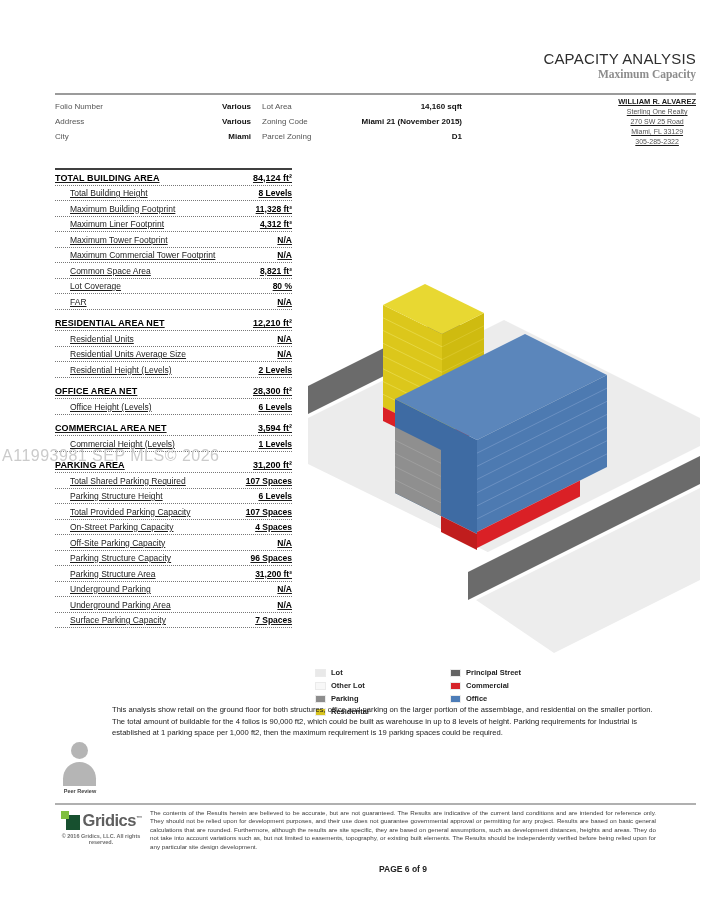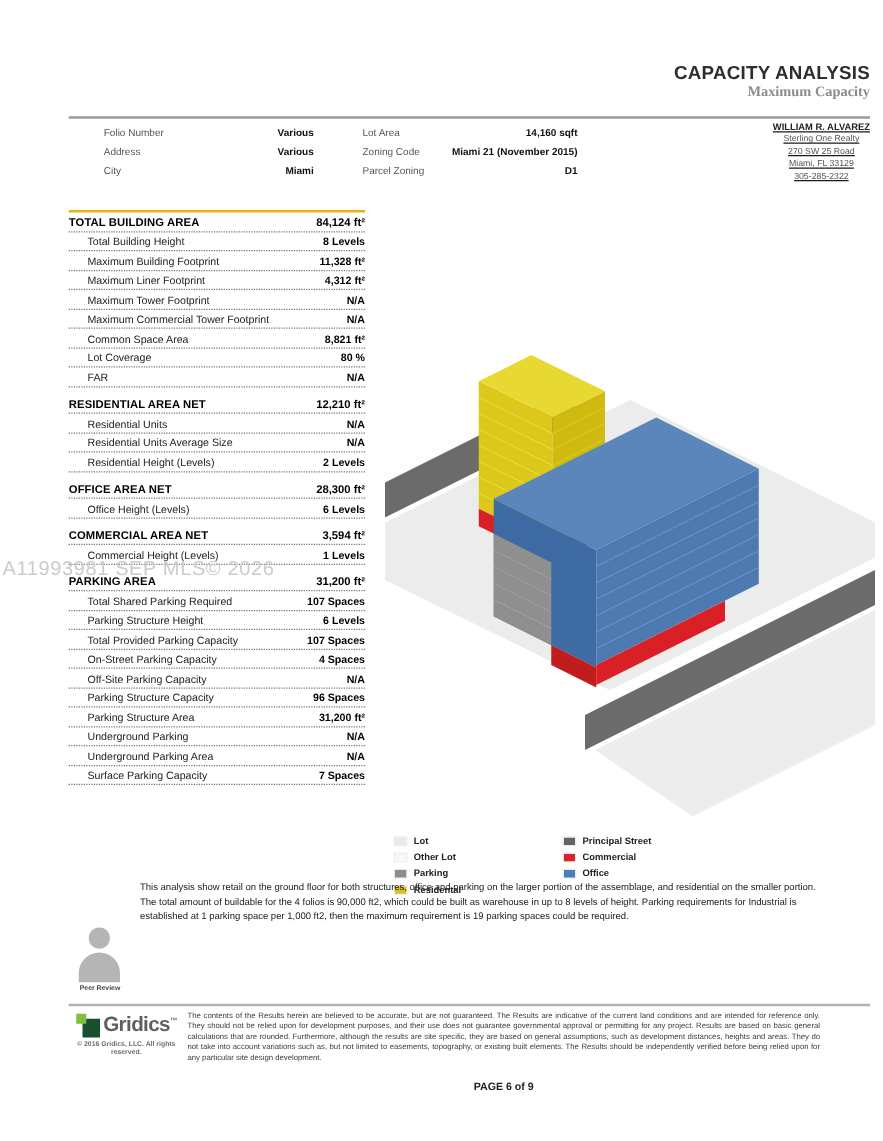--- a/index.html
+++ b/index.html
@@ -8,37 +8,37 @@
     position:relative; width:706px; height:913px; margin:0 auto;
     background:#fff; overflow:hidden;
     font-family:"Liberation Sans", sans-serif; color:#1a1a1a;
   }
   
   .logo { position:absolute; left:55px; top:46px; width:150px; height:46px; }
   .logo-script { font-family:"DejaVu Serif", serif; font-style:italic; font-size:22px; color:#a9a9a9; letter-spacing:-1px; }
   .logo-one { font-size:24px; font-weight:bold; color:#8f8f8f; letter-spacing:-1px; margin-left:-8px; }
   .logo-sub { position:absolute; left:62px; top:30px; font-size:6.5px; color:#9a9a9a; letter-spacing:0.5px; }
   .hdr-right { position:absolute; right:10px; top:50px; text-align:right; }
-  .hdr-title { font-size:15px; font-weight:bold; color:#2e2e2e; letter-spacing:0.2px; }
+  .hdr-title { font-size:15px; font-weight:normal; color:#2e2e2e; letter-spacing:0.2px; }
   .hdr-sub { font-size:11.5px; font-weight:bold; color:#8c8c8c; margin-top:1px;font-family:Liberation Serif, serif; }
   .rule-1 { position:absolute; left:55px; right:10px; top:93px; height:2px; background:#9b9b9b; }
   
   .prop { position:absolute; top:99px; font-size:8px; line-height:15px; }
   .prop .lab { color:#555; }
   .prop .val { font-weight:bold; color:#111; text-align:right; }
   .prop-c1 { left:55px; width:196px; }
   .prop-c2 { left:262px; width:200px; }
-  .prop div.r { display:flex; justify-content:space-between;margin-left:28px; }
+  .prop div.r { display:flex; justify-content:space-between; }
   .contact { position:absolute; right:10px; top:97px; text-align:center;text-decoration:underline; }
   .contact .nm { font-size:7.5px; font-weight:bold; color:#222; line-height:10px; }
   .contact .ln { font-size:7px; color:#555; line-height:10px; }
   
   .watermark { position:absolute; left:2px; top:447px; font-size:16px; color:#cbcbcb; letter-spacing:0.5px; z-index:5; }
   
-  .dtable { position:absolute; left:55px; top:168px; width:237px; border-top:2px solid #eab308; }
+  .dtable { position:absolute; left:55px; top:168px; width:237px; border-top:2px solid #404040;text-decoration:underline; }
   .trow { display:flex; justify-content:space-between; align-items:baseline;
           border-bottom:1px dotted #777; padding:2.5px 0 2px; }
   .trow .tl { font-size:8.5px; color:#222; padding-left:15px; }
   .trow .tv { font-size:8.5px; font-weight:bold; color:#000; text-align:right; }
   .sec { margin-top:6px; }
   .sec .tl { font-size:9px; font-weight:bold; color:#000; padding-left:0; letter-spacing:0.1px; }
   .sec .tv { font-size:9px; }
   .sec-first { margin-top:0; }
   
   .diagram { position:absolute; left:308px; top:228px; width:392px; height:434px; }

